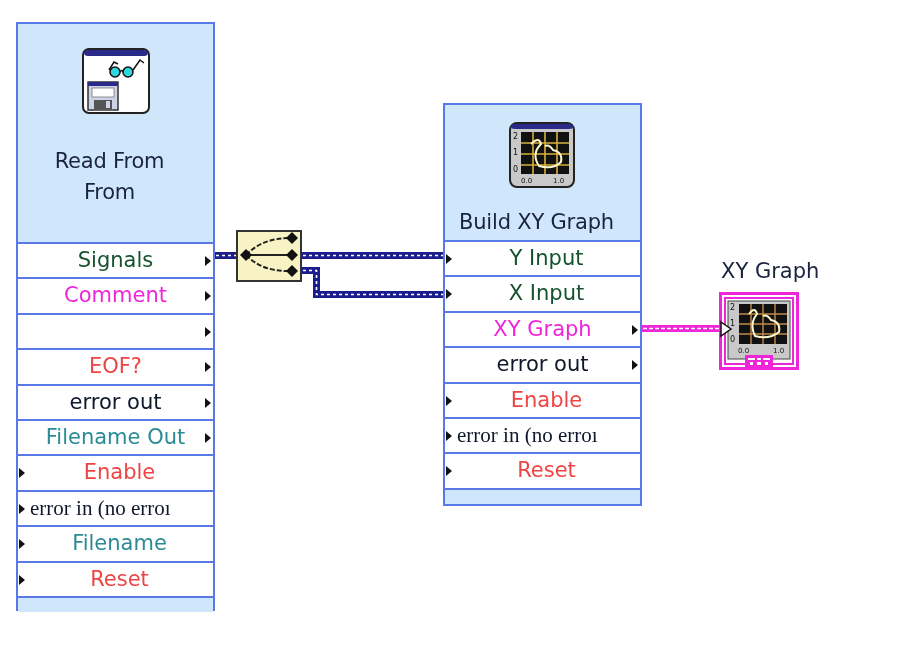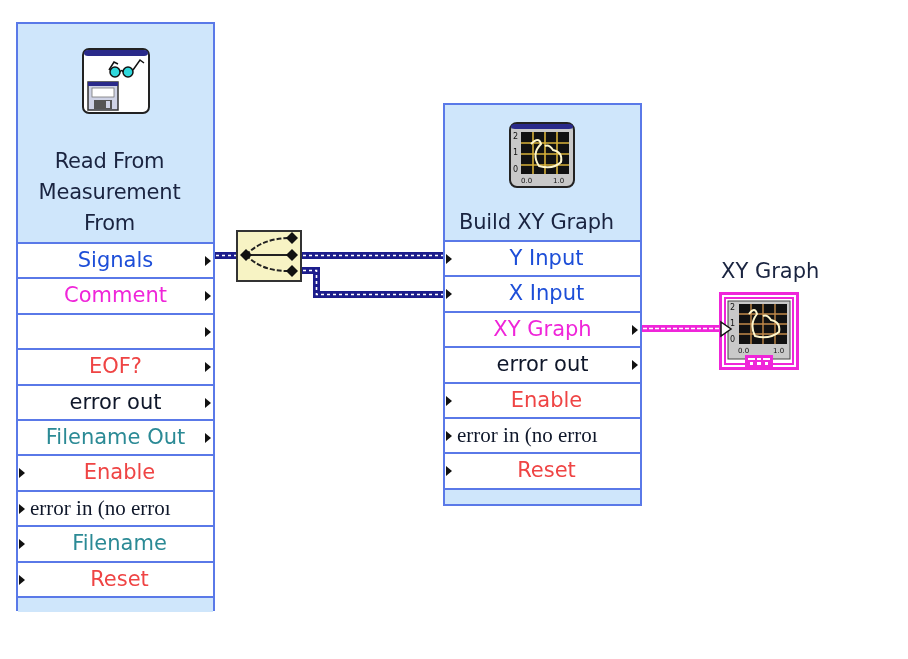--- a/index.html
+++ b/index.html
@@ -26,21 +26,21 @@
     border-top: 5px solid transparent; border-bottom: 5px solid transparent; border-left: 6px solid #111;
   }
   .row .arr-in {
     position: absolute; left: 1px; top: 12px; width: 0; height: 0;
     border-top: 5px solid transparent; border-bottom: 5px solid transparent; border-left: 6px solid #111;
   }
   .row.in .lbl { padding-left: 8px; }
   .row.left-align { text-align: left; font-family: Liberation Serif, serif; }
   .footer { background: #cfe6fb; border-top: 2px solid #5a79e8; height: 16px; box-sizing: border-box; }
 
-  .c-navy { color: #1d4ed8; }
+  .c-navy { color: #14532d; }
   .c-magenta { color: #ef25d9; }
   .c-green { color: #ef4444; }
   .c-olive { color: #0f172a; }
   .c-teal { color: #2b8a95; }
 
   #left-node { left: 16px; top: 22px; width: 199px; height: 589px; }
   #left-node .node-header { height: 218px; }
   #left-node .node-title { top: 122px; }
   #left-icon { position: absolute; left: 64px; top: 24px; width: 68px; height: 66px; }
 
@@ -88,21 +88,20 @@
       <path d="M27 22 L32 14 L36 16" fill="none" stroke="#111" stroke-width="1.5"></path>
       <path d="M51 22 L58 12 L62 15" fill="none" stroke="#111" stroke-width="1.5"></path>
       <rect x="6" y="34" width="30" height="28" fill="#cfd3e6" stroke="#333" stroke-width="1.5"></rect>
       <rect x="6" y="34" width="30" height="4" fill="#2a2a8a"></rect>
       <rect x="10" y="40" width="22" height="9" fill="#ffffff" stroke="#777" stroke-width="0.8"></rect>
       <rect x="12" y="52" width="18" height="9" fill="#555"></rect>
       <rect x="24" y="53" width="4" height="7" fill="#cfd3e6"></rect>
     </svg>
     <div class="node-title">
       <div>Read From</div>
-      <div>Measurement</div>
       <div>From</div>
     </div>
   </div>
 
   <div class="row out">
     <span class="lbl c-navy">Signals</span>
     <span class="arr-out"></span>
   </div>
   <div class="row out">
     <span class="lbl c-magenta">Comment</span>

